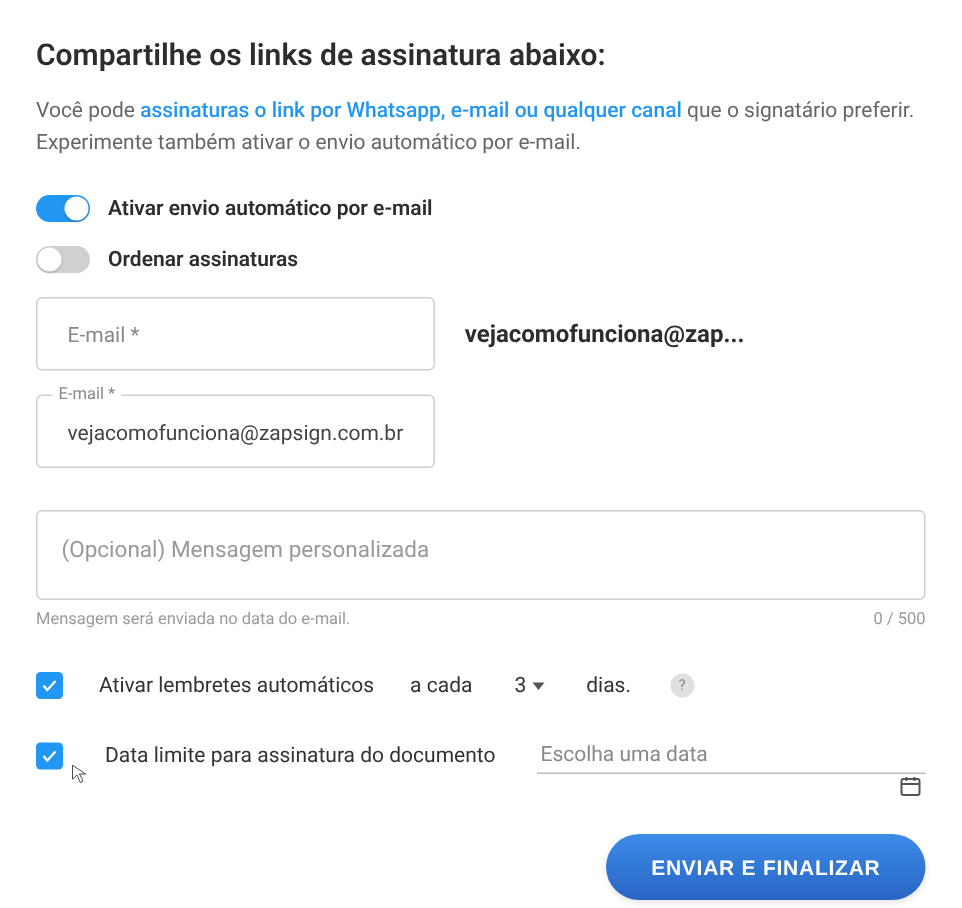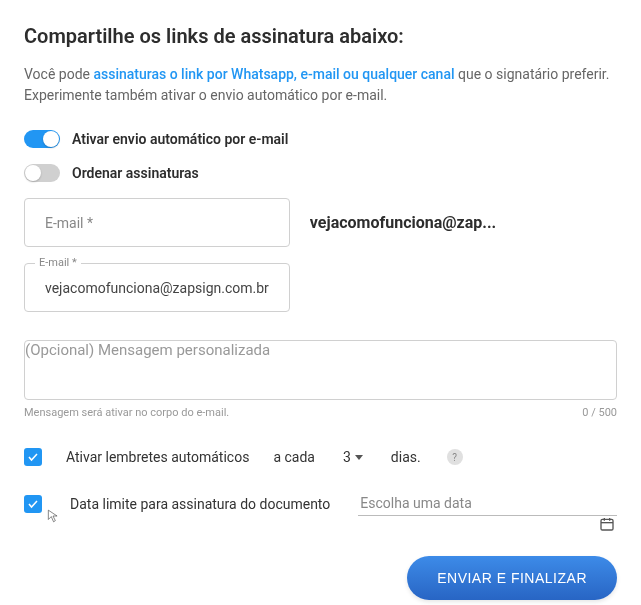--- a/index.html
+++ b/index.html
@@ -107,20 +107,21 @@
       top: -8px;
       left: 10px;
       background: #fff;
       padding: 0 4px;
       font-size: 11px;
       color: #888;
     }
     .textarea-field {
       border: 1px solid #d0d0d0;
       border-radius: 4px;
+      padding: 16px;
       min-height: 60px;
       color: #999;
       font-size: 15px;
     }
     .meta-row {
       display: flex;
       justify-content: space-between;
       font-size: 11px;
       color: #999;
       margin-top: 6px;
@@ -219,21 +220,21 @@
       justify-content: flex-end;
     }
     .submit-btn {
       background: #2a6fd6;
       background: linear-gradient(180deg, #3d8be8, #2865c4);
       color: #fff;
       border: none;
       border-radius: 24px;
       padding: 14px 30px;
       font-size: 14px;
-      font-weight: 400;
+      font-weight: 700;
       letter-spacing: 0.5px;
       cursor: pointer;
       box-shadow: 0 2px 4px rgba(0,0,0,0.1);
     }
   </style>
 </head>
 <body>
 
 <h1 class="heading">Compartilhe os links de assinatura abaixo:</h1>
 
@@ -264,21 +265,21 @@
   <div class="input-field">
     <span class="float-label">E-mail *</span>
     <span class="value">vejacomofunciona@zapsign.com.br</span>
   </div>
 </div>
 
 <div class="textarea-field">
   <span>(Opcional) Mensagem personalizada</span>
 </div>
 <div class="meta-row">
-  <span>Mensagem será ativar no corpo do e-mail.</span>
+  <span>Mensagem será enviada no data do e-mail.</span>
   <span>0 / 500</span>
 </div>
 
 <div class="checkbox-row">
   <div class="checkbox">
     <svg viewBox="0 0 24 24">
         <polyline points="4 12 9 18 20 6"></polyline>
       </svg>
   </div>
   <span>Ativar lembretes automáticos</span>

